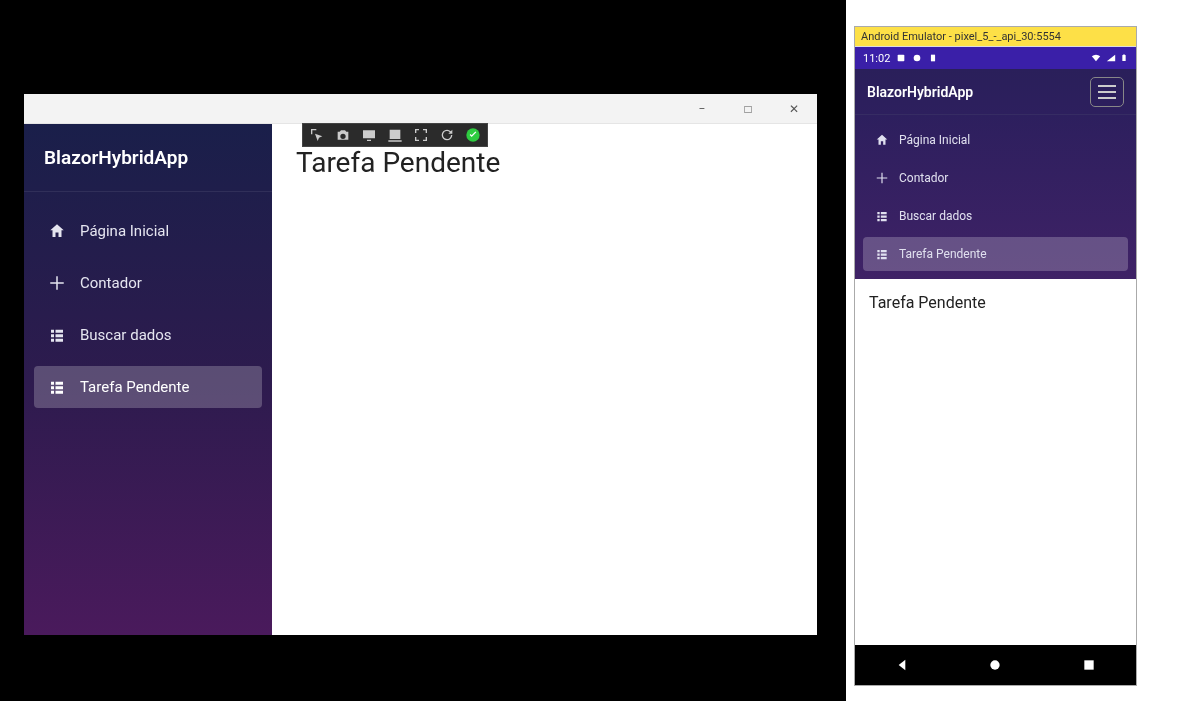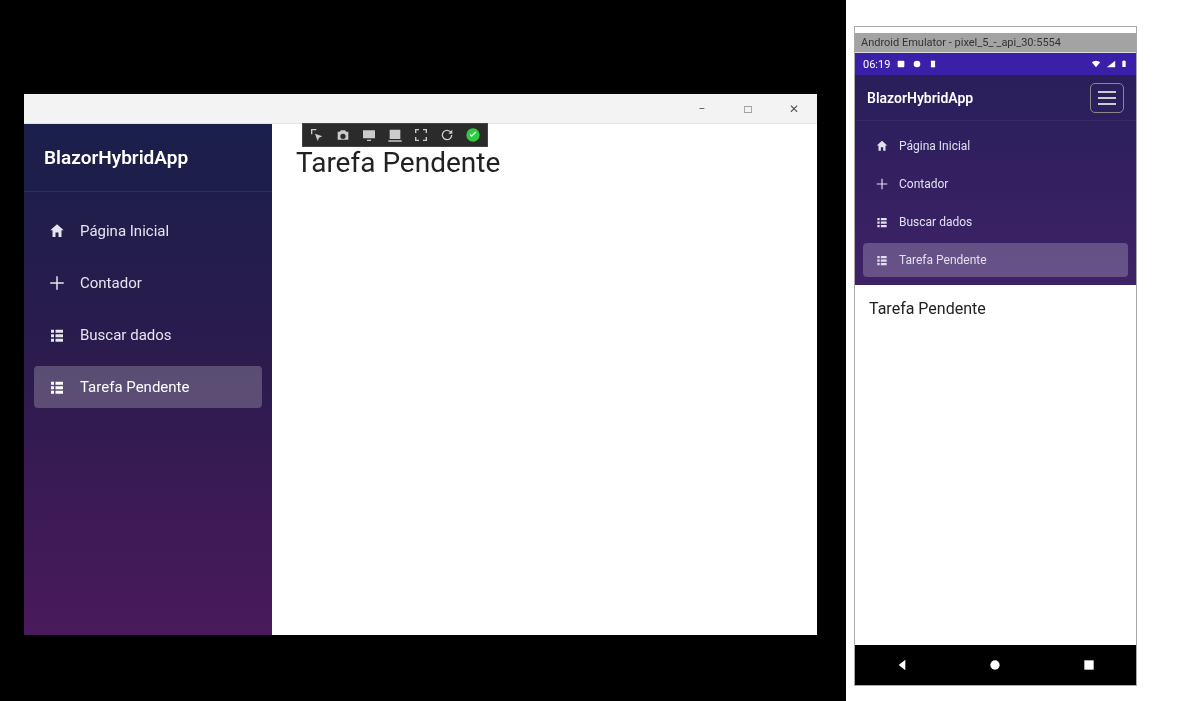--- a/index.html
+++ b/index.html
@@ -23,21 +23,21 @@
   .debug-toolbar { position: absolute; top: -1px; left: 30px; background: #2b2b2b; display: flex; align-items: center; padding: 3px 6px; gap: 10px; color: #ccc; font-size: 12px; border: 1px solid #444; }
   .debug-toolbar .dbicon { width: 16px; height: 16px; fill: #ccc; }
   .debug-toolbar .dbicon.green { fill: #2ecc40; }
   .topbar { height: 56px; border-bottom: 1px solid #eee; display: flex; align-items: center; justify-content: flex-end; padding: 0 22px; }
   .about-link { color: #2f80ed; font-size: 18px; text-decoration: none; cursor: pointer; }
   .content { padding: 22px 24px; }
   .content h1 { font-size: 28px; font-weight: 400; color: #222; }
 
   
   .emulator { position: absolute; left: 854px; top: 26px; width: 283px; height: 660px; border: 1px solid #aaa; background: #fff; display: flex; flex-direction: column; }
-  .emu-title { font-size: 11px; padding: 3px 6px; color: #333; background: #a3a3a3; border-bottom: 1px solid #ddd; margin-top: 6px; }
+  .emu-title { font-size: 11px; padding: 3px 6px; color: #333; background: #fde047; border-bottom: 1px solid #ddd; }
   .emu-statusbar { height: 22px; background: #3a1fa8; color: #fff; display: flex; align-items: center; justify-content: space-between; padding: 0 8px; font-size: 11px; }
   .emu-statusbar .left { display: flex; gap: 6px; align-items: center; }
   .emu-statusbar .right { display: flex; gap: 4px; align-items: center; }
   .emu-header { height: 46px; background: linear-gradient(180deg, #2a1f5a 0%, #2d1f5e 100%); display: flex; align-items: center; justify-content: space-between; padding: 0 12px; border-bottom: 1px solid rgba(255,255,255,0.06); }
   .emu-brand { color: #fff; font-size: 14px; font-weight: 600; }
   .hamburger { width: 34px; height: 30px; border: 1px solid #888; border-radius: 5px; display: flex; flex-direction: column; justify-content: center; align-items: center; gap: 4px; cursor: pointer; }
   .hamburger span { width: 18px; height: 2px; background: #ccc; }
   .emu-nav { background: linear-gradient(180deg, #2d1f5e 0%, #3f2266 100%); padding: 8px; display: flex; flex-direction: column; gap: 4px; }
   .emu-nav-item { display: flex; align-items: center; gap: 10px; padding: 10px 12px; color: #e0e0ef; font-size: 12px; border-radius: 4px; cursor: pointer; }
   .emu-nav-item.active { background: rgba(255,255,255,0.22); }
@@ -123,21 +123,21 @@
         </div>
       </main>
     </div>
   </div>
 </div>
 
 <div class="emulator">
   <div class="emu-title">Android Emulator - pixel_5_-_api_30:5554</div>
   <div class="emu-statusbar">
     <div class="left">
-      <span>06:19</span>
+      <span>11:02</span>
       <svg width="10" height="10" viewBox="0 0 24 24" fill="#fff">
           <rect x="4" y="4" width="16" height="16" rx="2"></rect>
         </svg>
       <svg width="10" height="10" viewBox="0 0 24 24" fill="#fff">
           <circle cx="12" cy="12" r="8"></circle>
         </svg>
       <svg width="10" height="10" viewBox="0 0 24 24" fill="#fff">
           <path d="M7 4h10v16H7z"></path>
         </svg>
     </div>

